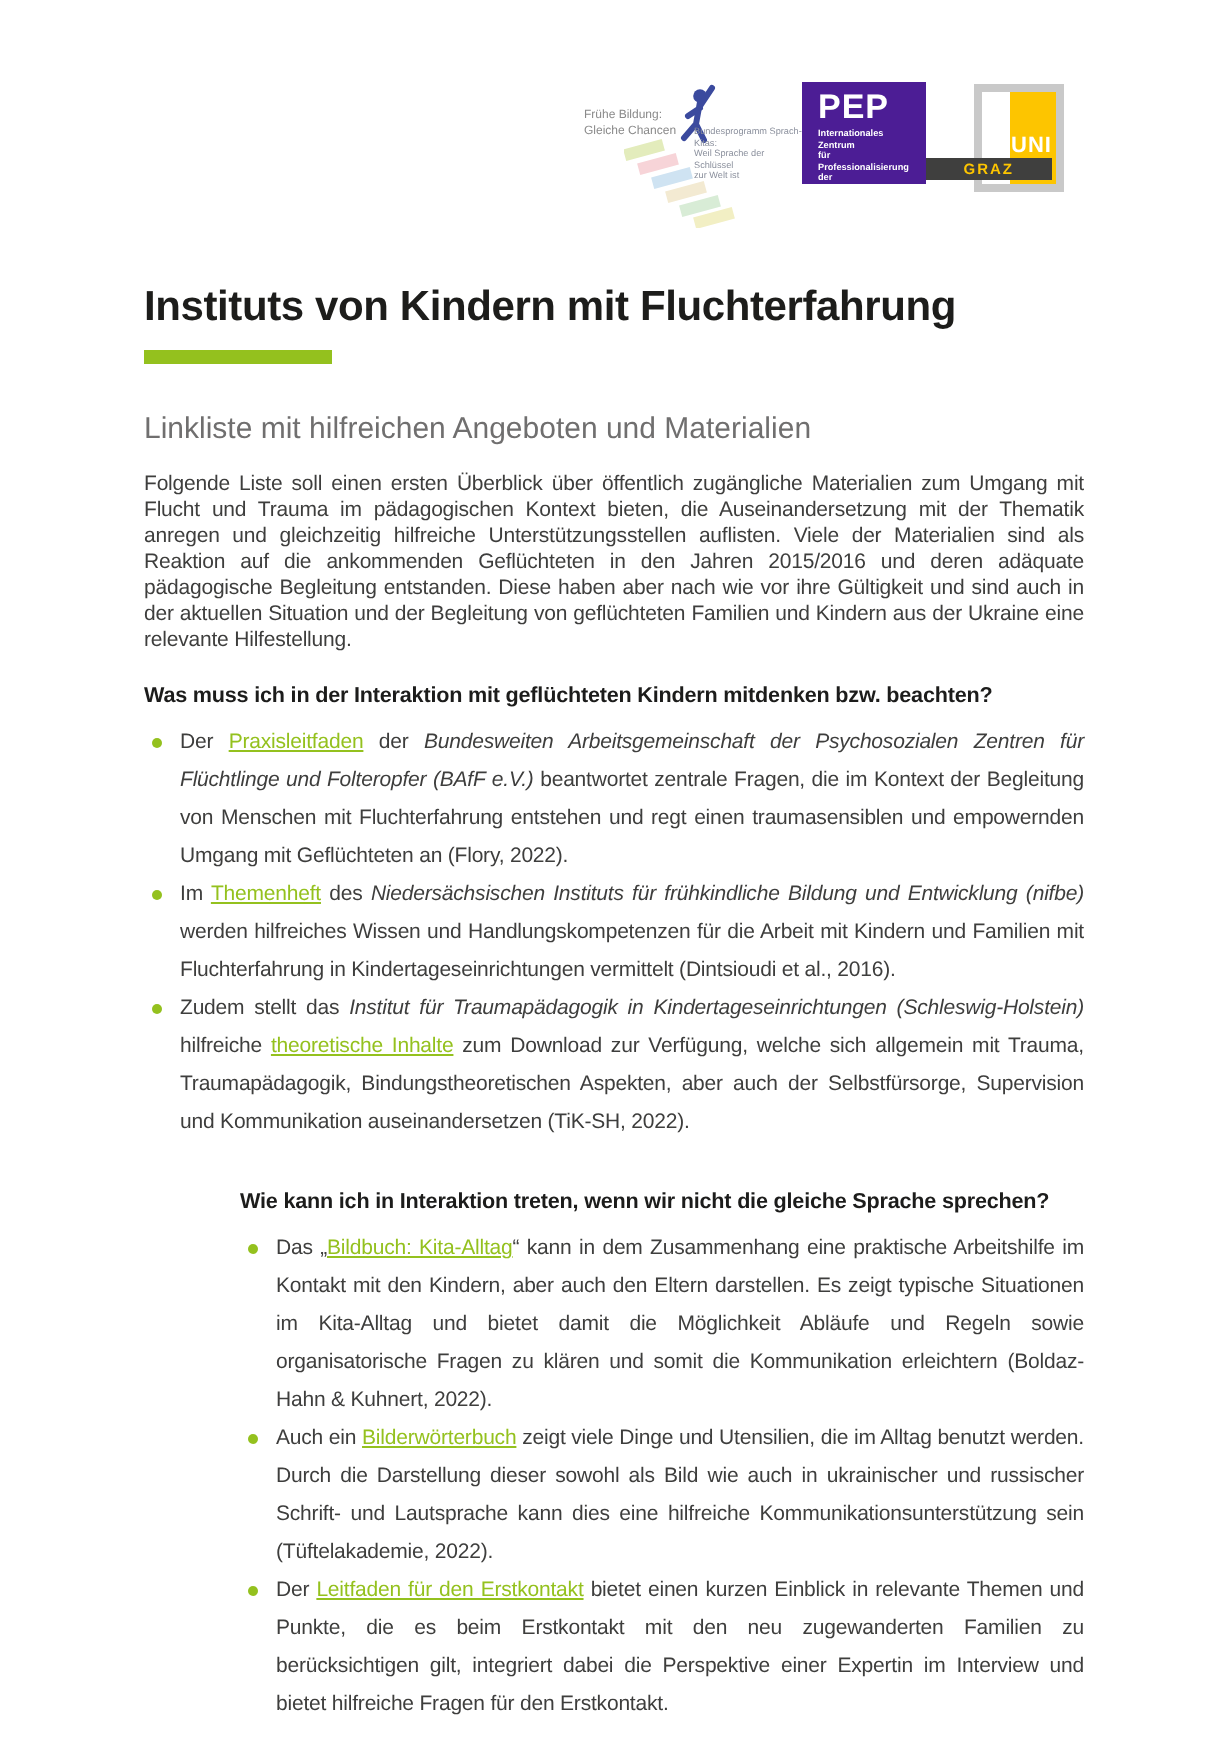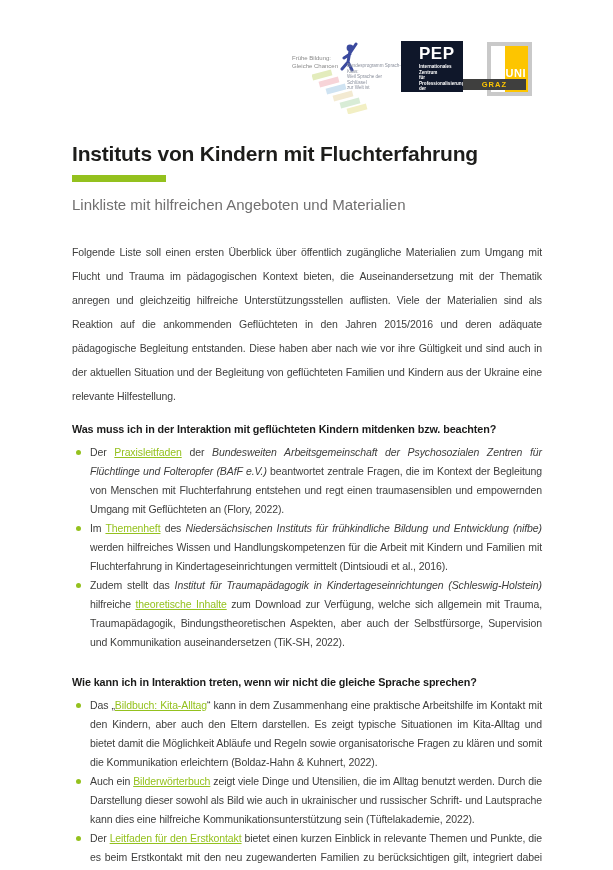--- a/index.html
+++ b/index.html
@@ -6,36 +6,36 @@
   body {
     width:613px; height:870px; background:#ffffff; overflow:hidden;
     font-family:"Liberation Sans", sans-serif; position:relative;
   }
   
   .header { position:relative; height:118px; }
   .logo-sk { position:absolute; left:292px; top:42px; width:108px; height:72px; }
   .sk-tagline { position:absolute; left:0; top:13px; font-size:6px; line-height:7.5px; color:#8a8a8a; }
   .sk-art { position:absolute; left:20px; top:0; }
   .sk-program { position:absolute; left:55px; top:21px; width:54px; font-size:4.6px; line-height:5.6px; color:#8a8f9c; }
-  .logo-pep { position:absolute; left:401px; top:41px; width:62px; height:51px; background:#0f172a; color:#ffffff; padding:5px 18px; box-sizing:border-box; }
+  .logo-pep { position:absolute; left:401px; top:41px; width:62px; height:51px; background:#4c1d95; color:#ffffff; padding:5px 8px; box-sizing:border-box; }
   .pep-acronym { font-size:17px; font-weight:bold; letter-spacing:0.5px; line-height:15px; }
   .pep-sub { margin-top:3px; font-size:4.6px; font-weight:bold; line-height:5.6px; }
   .pep-underline { margin-top:3px; width:13px; height:2px; background:#ffffff; }
   .logo-ug { position:absolute; left:487px; top:42px; width:45px; height:54px; background:#ffffff; border:4px solid #c9c9c9; box-sizing:border-box; }
   .ug-yellow { position:absolute; right:0; top:0; width:62%; height:100%; background:#fdc500; }
   .ug-uni { position:absolute; right:2px; bottom:13px; color:#ffffff; font-weight:bold; font-size:11px; letter-spacing:0.5px; }
   .ug-graz { position:absolute; right:2px; bottom:2px; background:#3f3f3e; color:#fdc500; font-weight:bold; font-size:7.5px; letter-spacing:1px; padding:1px 19px; }
   
   .content { margin:24px 0 0 72px; width:470px; }
   .doc-title { font-size:21px; font-weight:bold; color:#1d1d1b; letter-spacing:-0.2px; margin:0; }
   .accent-bar { width:94px; height:7px; background:#94c11e; margin-top:9px; }
-  .doc-subtitle { margin-top:14px; font-size:15px; color:#706f6f; }
-  .intro { margin-top:27px; font-size:10.5px; line-height:24px; color:#3e3e3d; text-align:justify; hyphens:auto; letter-spacing:-0.1px; }
+  .doc-subtitle { margin-top:24px; font-size:15px; color:#706f6f; }
+  .intro { margin-top:13px; font-size:10.5px; line-height:13px; color:#3e3e3d; text-align:justify; hyphens:auto; letter-spacing:-0.1px; }
   .section { margin-top:15px; }
-  .section + .section { margin-top:24px; }
+  .section + .section { margin-top:24px;margin-left:48px; }
   .section-heading { font-size:10.8px; font-weight:bold; color:#1c1c1b; letter-spacing:-0.1px; }
   ul.bullets { list-style:none; margin:8px 0 0 0; padding:0; }
   li.bullet-item { position:relative; padding-left:18px; font-size:10.5px; line-height:19px; color:#3e3e3d; text-align:justify; hyphens:auto; letter-spacing:-0.1px; }
   .dot { position:absolute; left:4px; top:7px; width:5px; height:5px; border-radius:50%; background:#94c11e; }
   a.link { color:#94c11e; text-decoration:underline; }
   .italic { font-style:italic; }
 </style>
 </head>
 <body>
 

